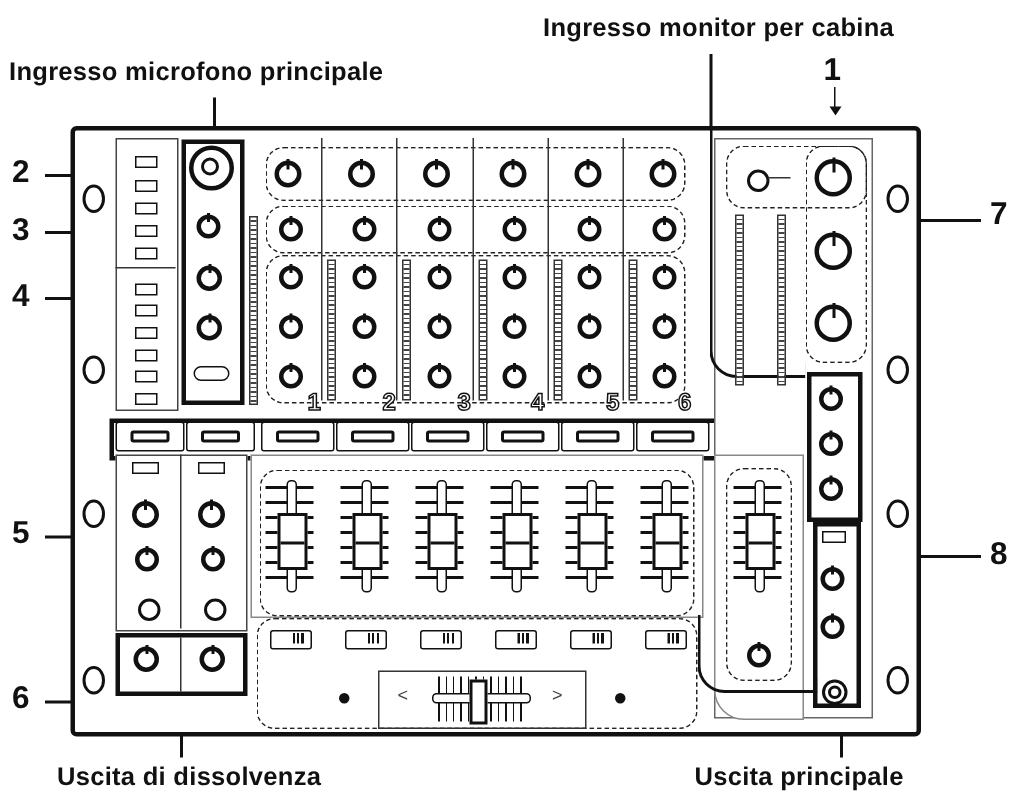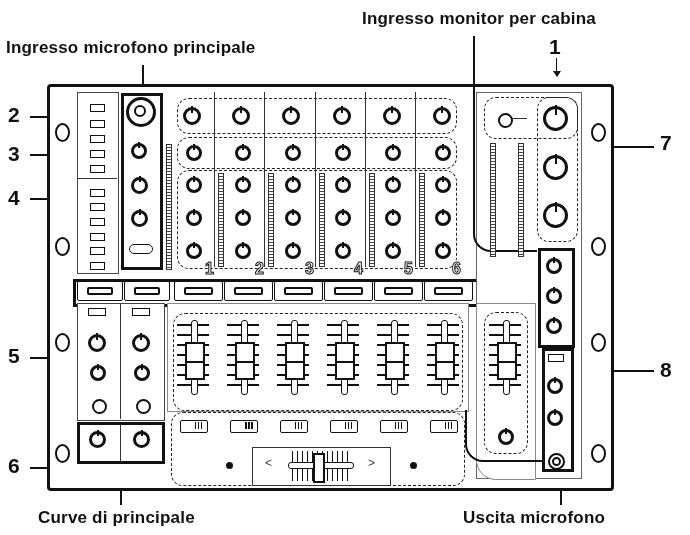--- a/index.html
+++ b/index.html
@@ -30,22 +30,22 @@
   .switch{position:absolute;width:26px;height:11px;border:1.5px solid #111;border-radius:2px;background:#fff;}
   .switch::after{content:"";position:absolute;right:4px;top:1px;width:8px;height:7px;background:repeating-linear-gradient(90deg,#111 0 1.5px,#fff 1.5px 3px);}
   .circle{position:absolute;border:2px solid #111;border-radius:50%;background:#fff;}
   .rect-led{position:absolute;width:13px;height:6px;border:1.5px solid #111;background:#fff;}
 </style>
 </head>
 <body>
 
 <div class="label" style="left:6px;top:38px;">Ingresso microfono principale</div>
 <div class="label" style="left:362px;top:9px;">Ingresso monitor per cabina</div>
-<div class="label" style="left:38px;top:508px;">Curve di principale</div>
-<div class="label" style="left:463px;top:508px;">Uscita microfono</div>
+<div class="label" style="left:38px;top:508px;">Uscita di dissolvenza</div>
+<div class="label" style="left:463px;top:508px;">Uscita principale</div>
 
 <div class="num" style="left:549px;top:35px;">1</div>
 <div class="num" style="left:8px;top:103px;">2</div>
 <div class="num" style="left:8px;top:142px;">3</div>
 <div class="num" style="left:8px;top:186px;">4</div>
 <div class="num" style="left:8px;top:344px;">5</div>
 <div class="num" style="left:8px;top:454px;">6</div>
 <div class="num" style="left:660px;top:131px;">7</div>
 <div class="num" style="left:660px;top:358px;">8</div>
 

